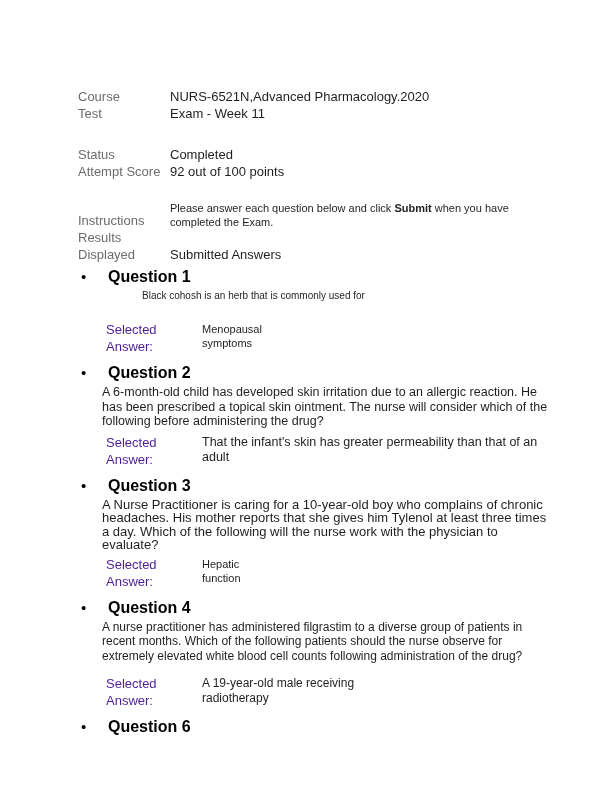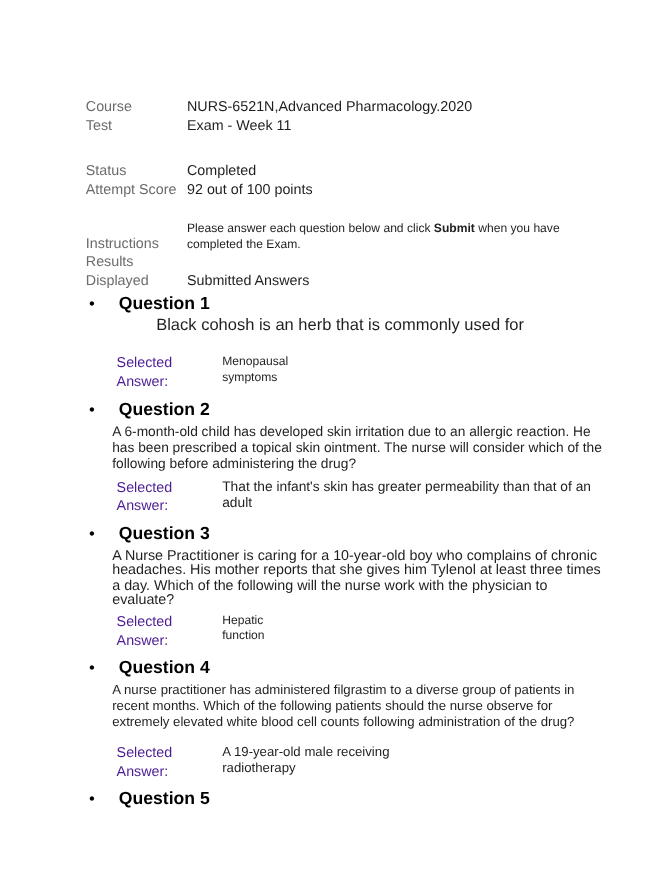--- a/index.html
+++ b/index.html
@@ -64,21 +64,21 @@
     margin: 0;
     font-size: 16px;
     font-weight: bold;
     color: #000000;
   }
   .q-body {
     margin: 3px 0 0 24px;
     max-width: 452px;
     color: #1f1f1f;
   }
-  .q1 .q-body { font-size: 15px; line-height: 14px; padding-left: 40px; }
+  .q1 .q-body { font-size: 10px; line-height: 14px; padding-left: 40px; }
   .q2 .q-body { font-size: 12.5px; line-height: 14.5px; }
   .q3 .q-body { font-size: 13px; line-height: 13.5px; }
   .q4 .q-body { font-size: 12px;   line-height: 14.5px; }
   .q5 .q-body { font-size: 12.5px; line-height: 15px; }
 
   .answer-row {
     display: flex;
     align-items: flex-start;
     margin-left: 28px;
   }
@@ -185,18 +185,18 @@
       <div class="answer-row">
         <div class="answer-label">Selected Answer:</div>
         <div class="answer-value">A 19-year-old male receiving
 radiotherapy</div>
       </div>
     </div>
 
     <div class="question q5">
       <div class="q-head">
         <span class="bullet">•</span>
-        <h2 class="q-title">Question 5</h2>
+        <h2 class="q-title">Question 6</h2>
       </div>
     </div>
 
   </div>
 </div>
 
 </body></html>

